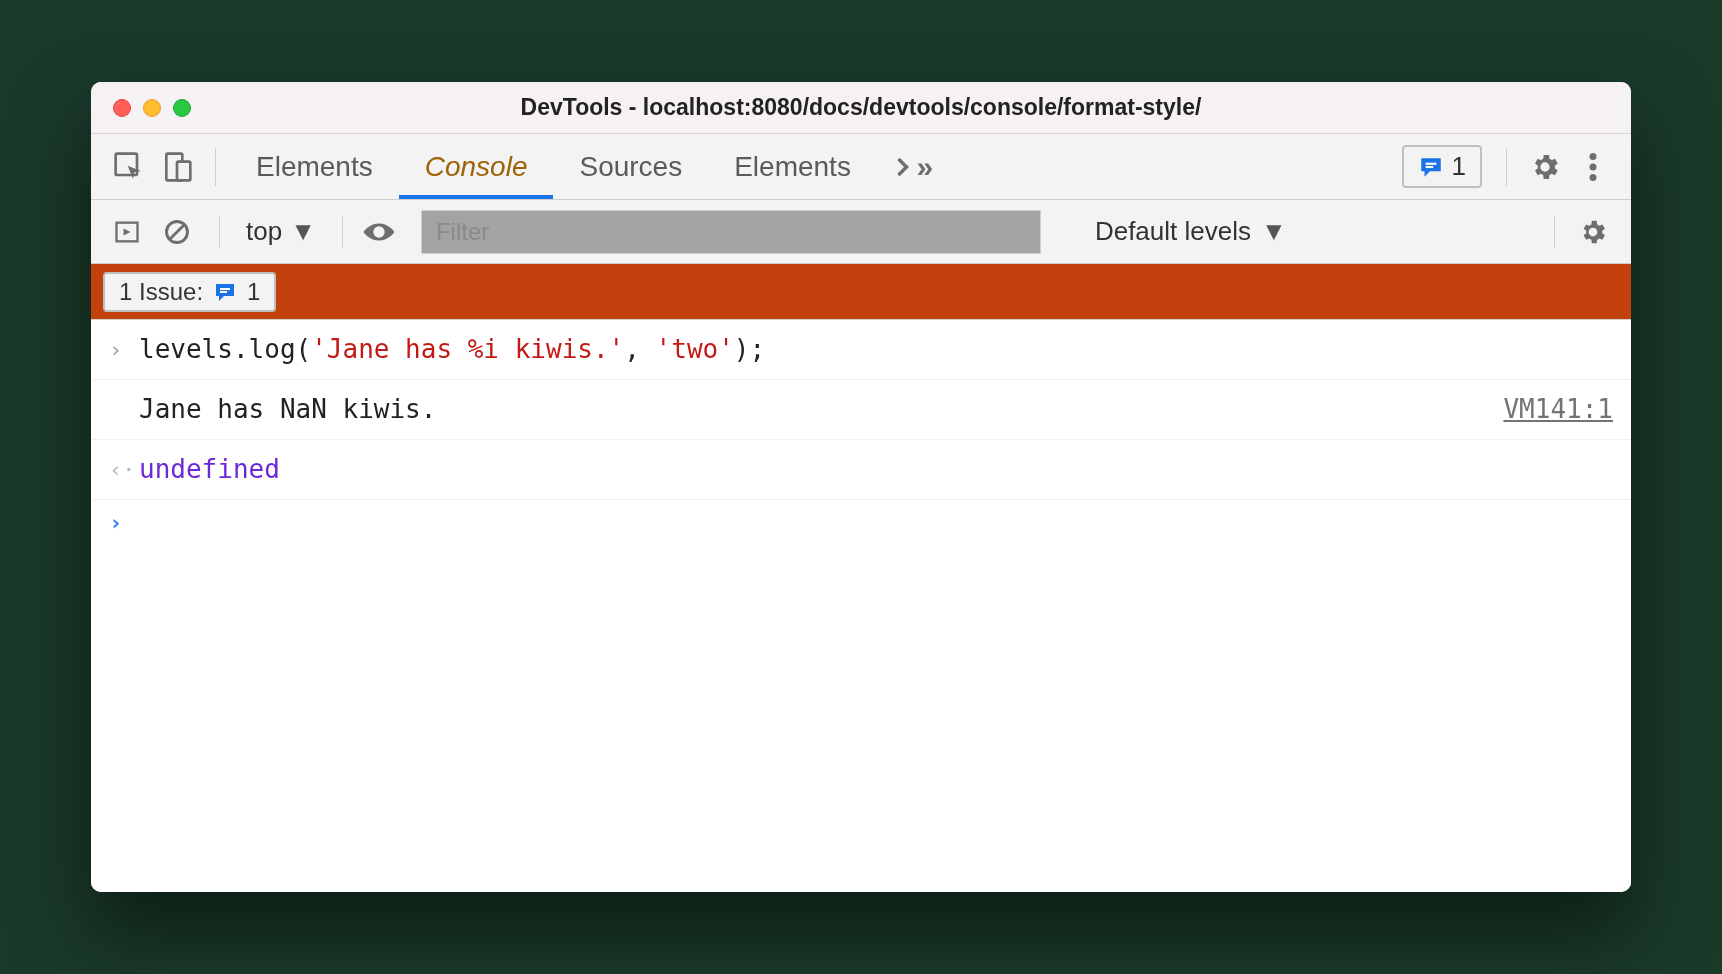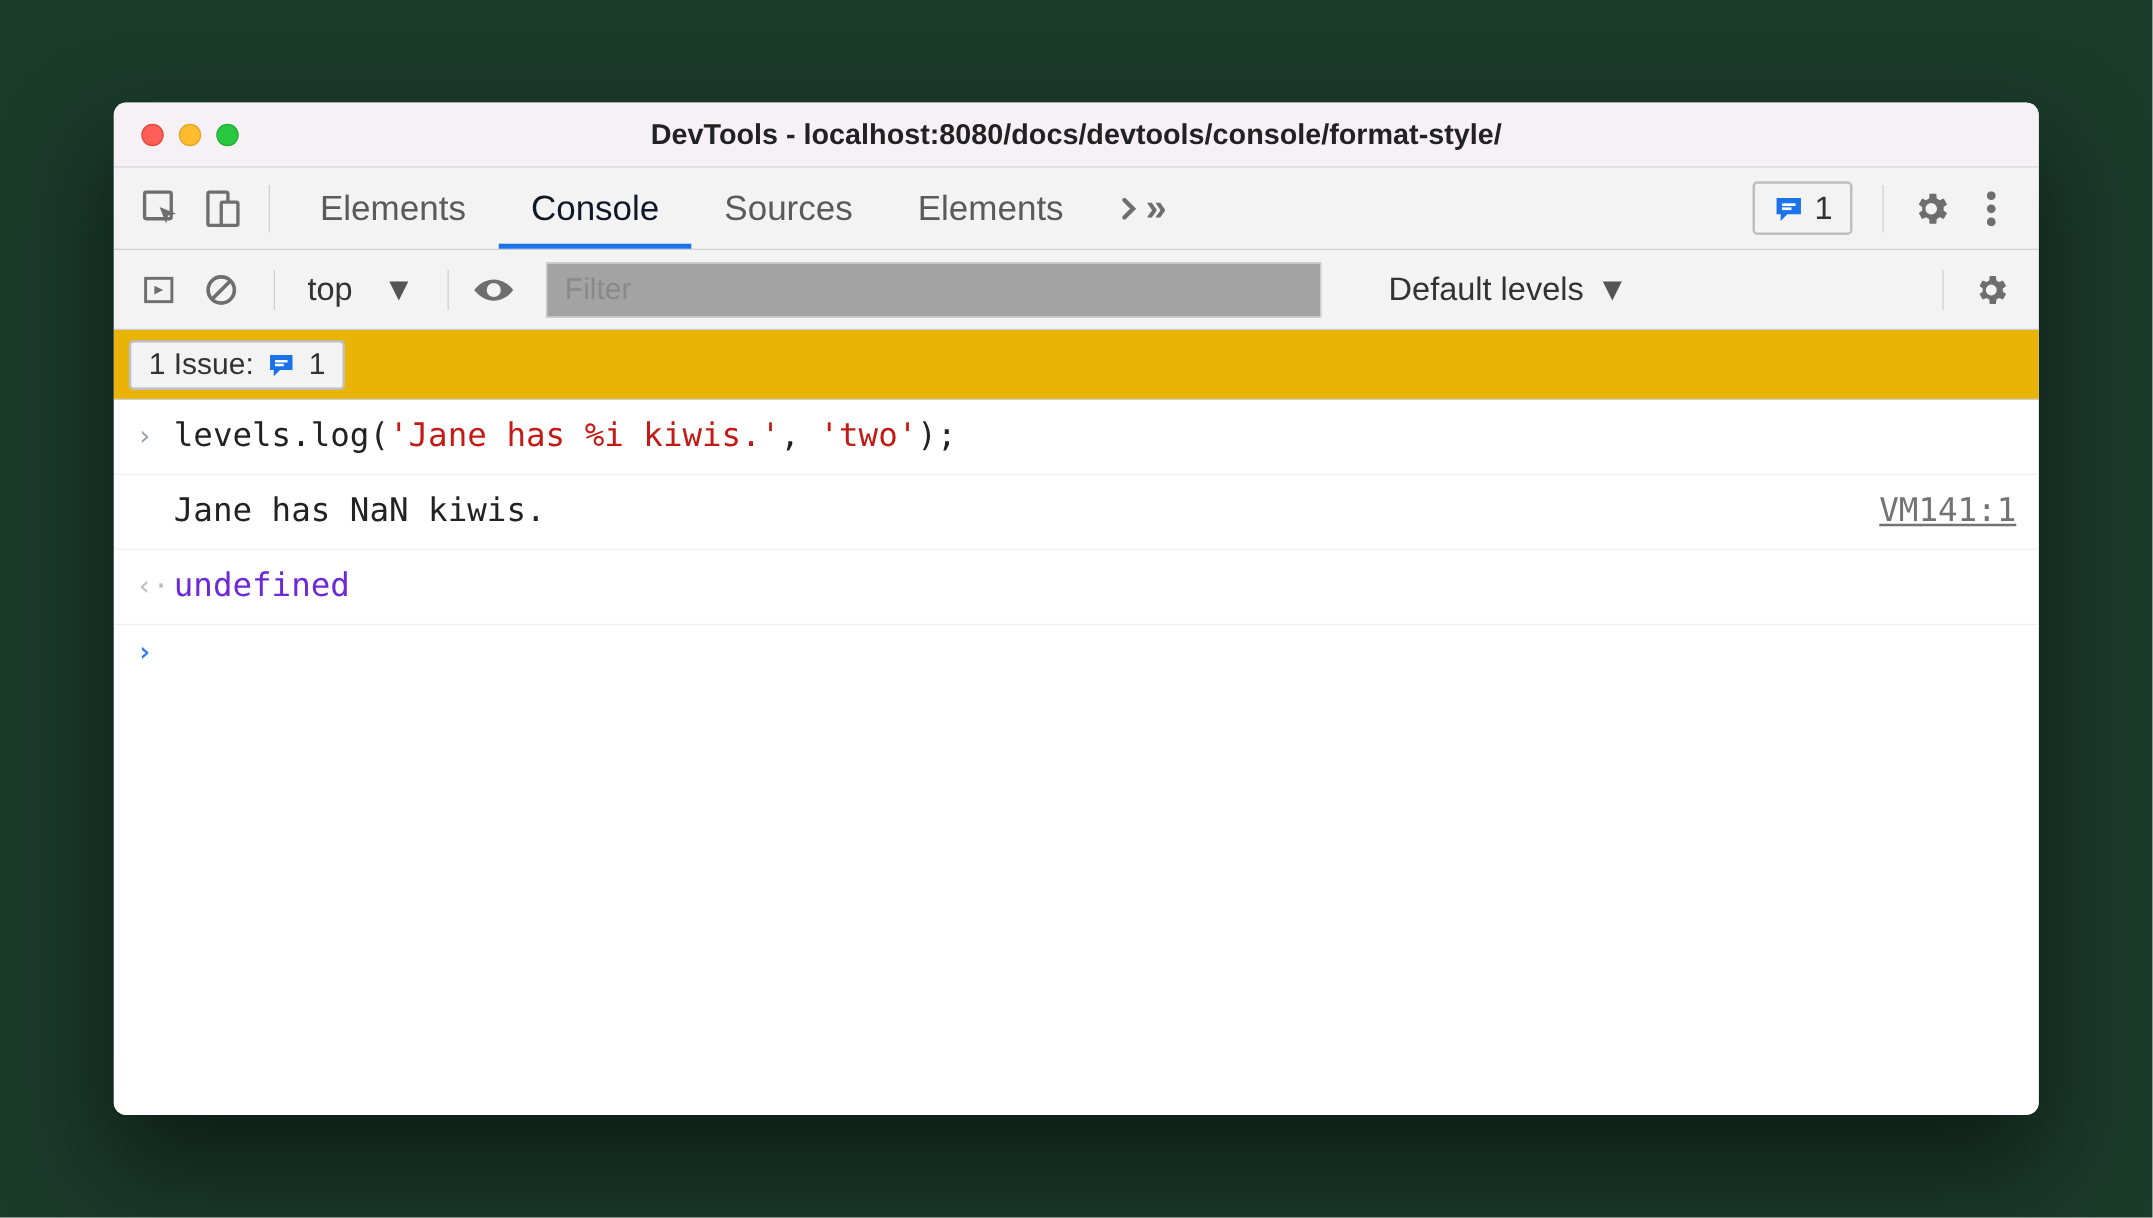--- a/index.html
+++ b/index.html
@@ -77,22 +77,23 @@
     padding: 0 26px;
     height: 100%;
     display: flex;
     align-items: center;
     font-size: 28px;
     color: #5a5a5a;
     cursor: pointer;
     position: relative;
   }
   .tab.active {
-    color: #0f172a;
+    color: #a16207;
     font-weight: 500;
+    font-style: italic;
   }
   .tab.active::after {
     content: "";
     position: absolute;
     bottom: 0;
     left: 0; right: 0;
     height: 4px;
     background: #1a73e8;
   }
   .spacer { flex: 1; }
@@ -131,21 +132,21 @@
     height: 44px;
     display: flex;
     align-items: center;
     justify-content: center;
     color: #6e6e6e;
     cursor: pointer;
     margin-right: 6px;
   }
   .context-select {
     display: flex;
-    gap: 24px;
+    gap: 8px;
     font-size: 26px;
     color: #333;
     padding: 0 12px;
     cursor: pointer;
   }
   .filter-input {
     flex: 0 0 620px;
     height: 44px;
     border: 1px solid #cfcfcf;
     background: #a3a3a3;
@@ -161,21 +162,21 @@
     gap: 10px;
     font-size: 26px;
     color: #333;
     cursor: pointer;
     margin-left: 40px;
     text-align: center;
   }
 
   .issue-row {
     height: 56px;
-    background: #eab308;
+    background: #c2410c;
     border-bottom: 1px solid #cfcfcf;
     display: flex;
     align-items: center;
     padding: 0 12px;
   }
   .issue-chip {
     display: flex;
     align-items: center;
     gap: 10px;
     background: #f3f3f3;

